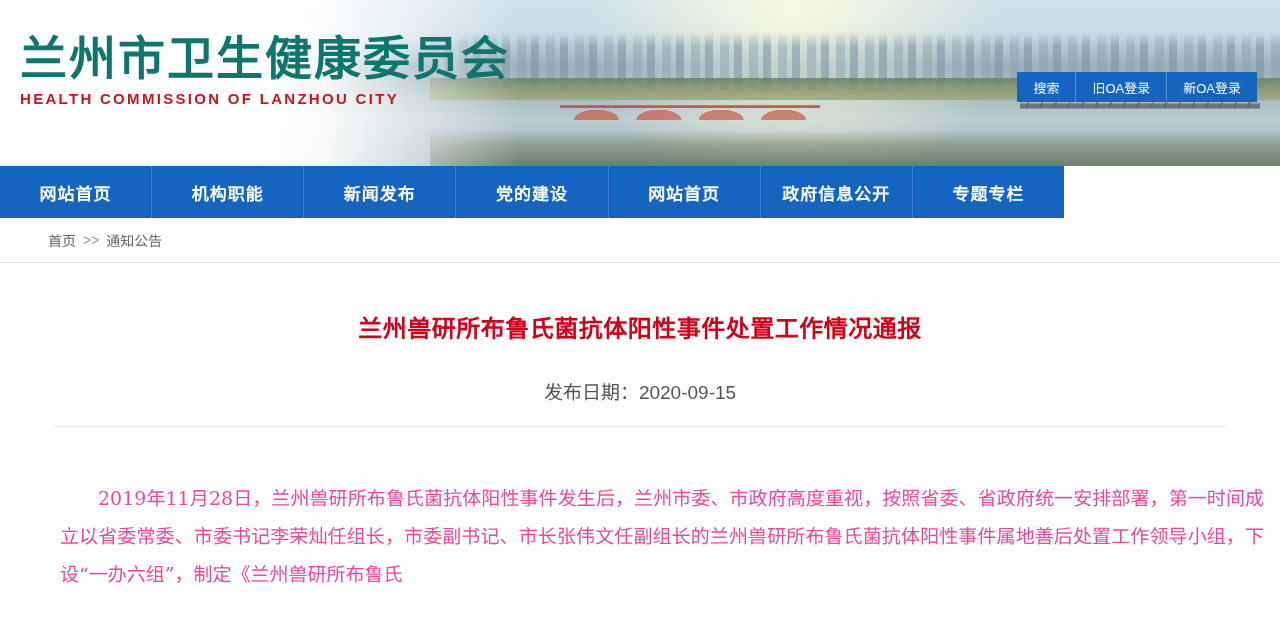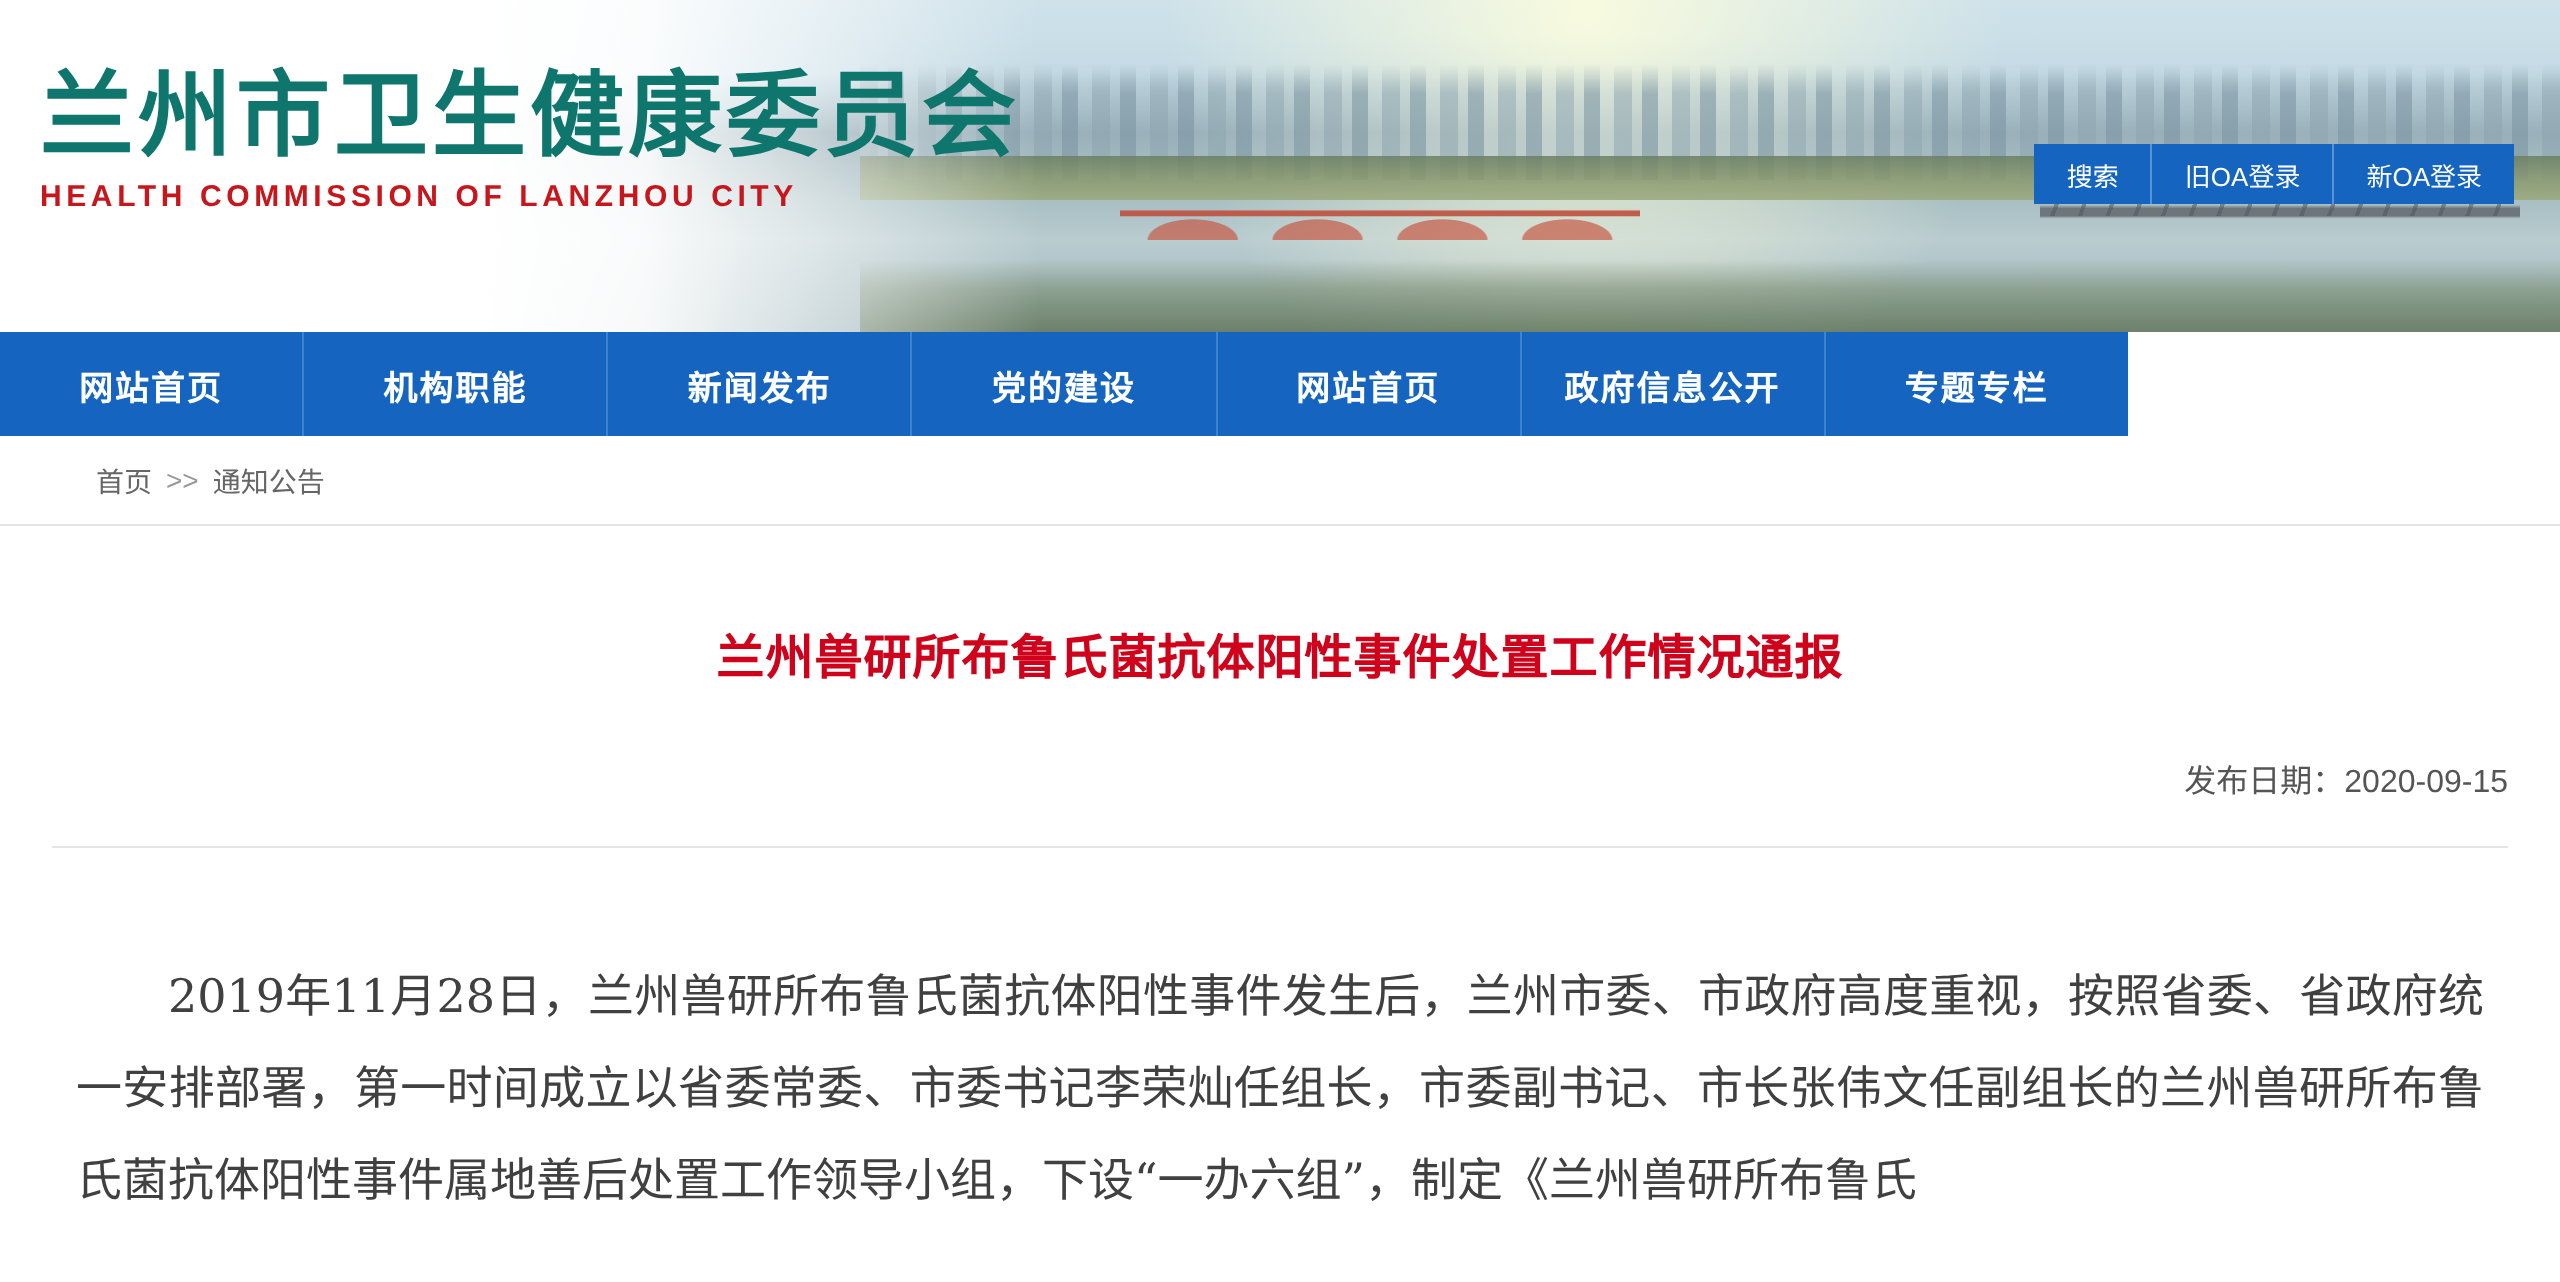--- a/index.html
+++ b/index.html
@@ -185,52 +185,52 @@
     align-items: center;
     gap: 7px;
     margin-left: 36px;
   }
   .crumb a { color: #666666; text-decoration: none; cursor: pointer; }
   .crumb .sep { color: #999999; }
 
   
   .article {
     width: 1280px;
-    padding: 0 26px;
+    padding: 0 54px;
   }
   .art-title {
     margin: 0;
     padding: 48px 120px 0;
     text-align: center;
     font-size: 24px;
     font-weight: bold;
     color: #d0021b;
     letter-spacing: 0.5px;
     line-height: 1.5;
     font-family: "DejaVu Sans", "Liberation Sans", sans-serif;
   }
   .art-meta {
     margin-top: 30px;
-    text-align: right;
-    font-size: 16px;
+    text-align: center;
+    font-size: 19px;
     color: #555555;
   }
   .art-divider {
     margin: 22px 0 0;
     height: 1px;
     background: #e6e6e6;
     width: 100%;
   }
   .art-body {
     margin: 0 auto;
     padding: 52px 6px 0;
     width: 1216px;
-    font-size: 23px;
+    font-size: 19px;
     line-height: 2.0;
-    color: #404040;
+    color: #ec4899;
     text-align: justify;
     text-justify: inter-ideograph;
     font-family: "DejaVu Serif", "Liberation Serif", serif;
   }
   .art-body p { margin: 0; text-indent: 2em; }
 </style>
 </head>
 <body>
 
 <div class="banner">

